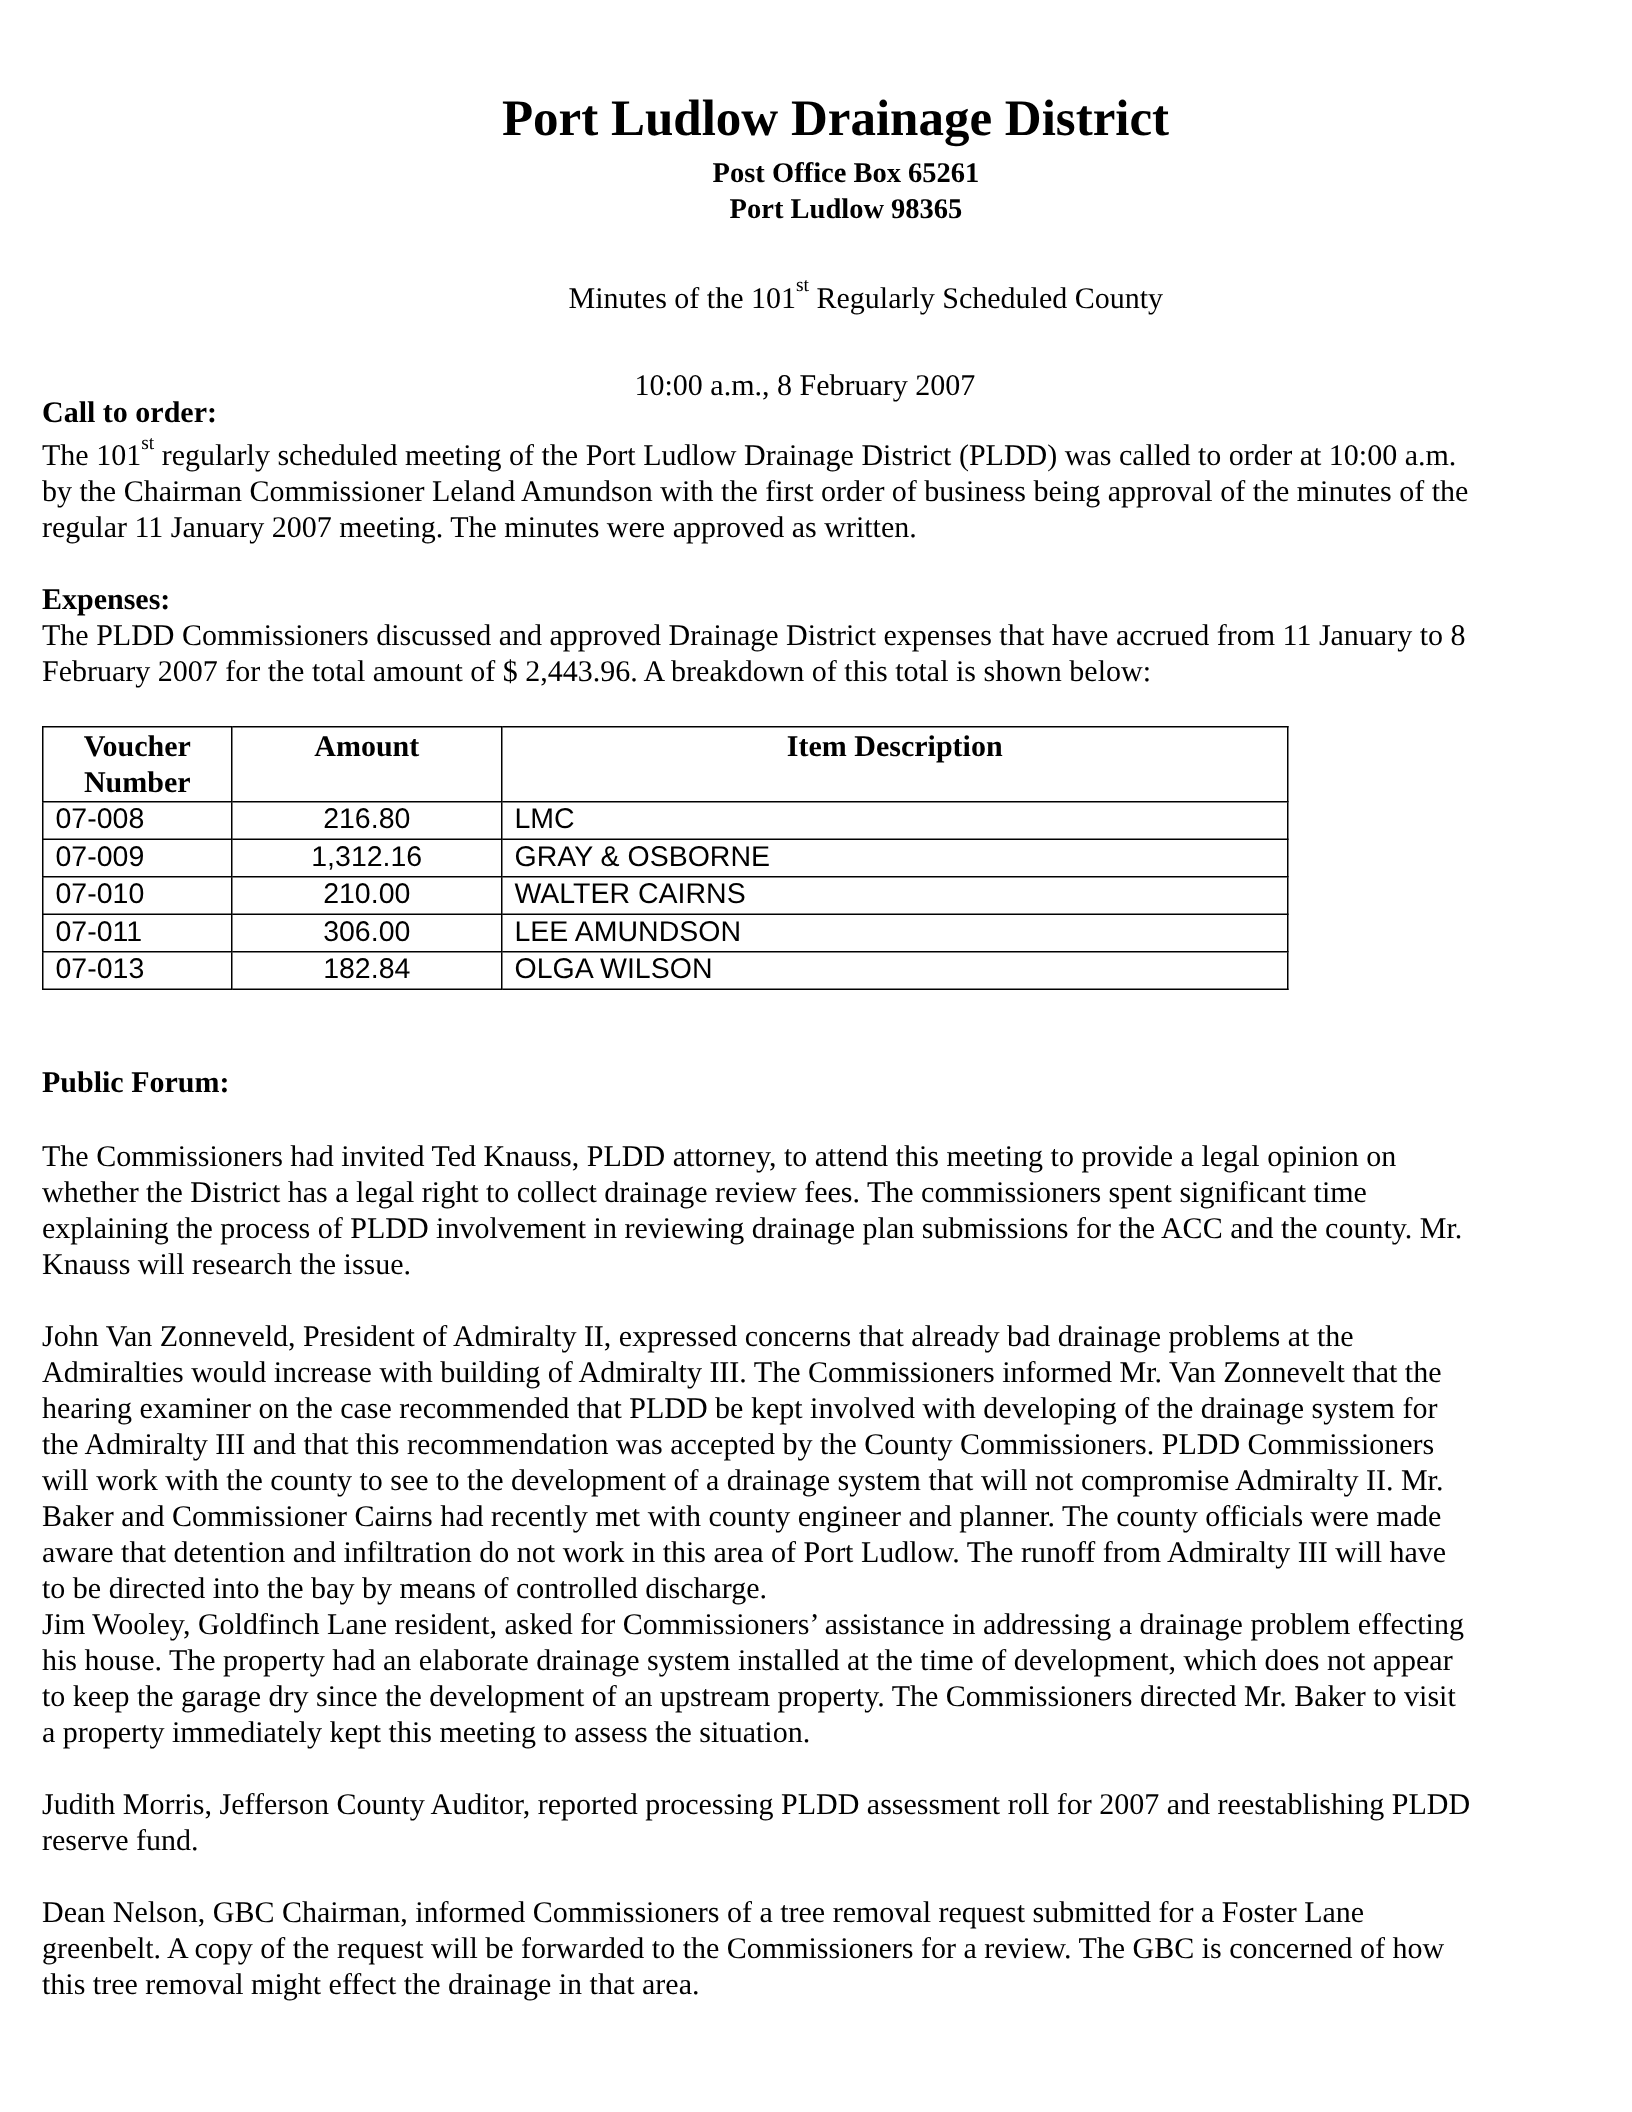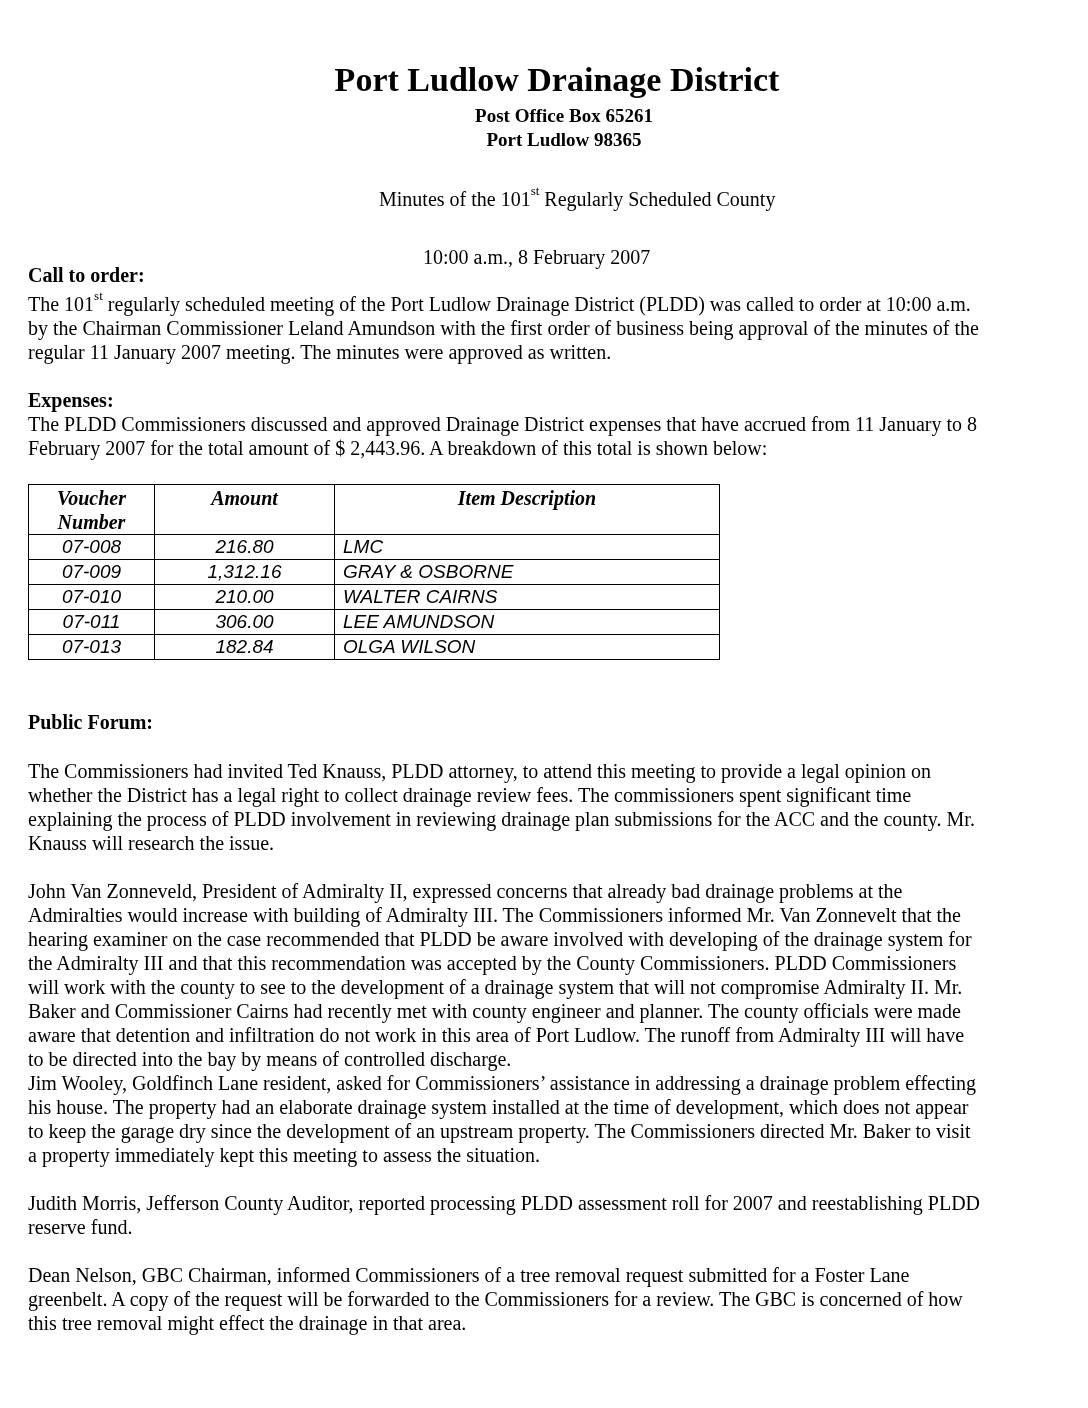--- a/index.html
+++ b/index.html
@@ -10,28 +10,28 @@
            font-weight: bold; font-size: 34px; line-height: 40px; }
   .addr { position: absolute; left: 0; width: 1088px; text-align: center; font-weight: bold;
           font-size: 19px; line-height: 24px; margin-left: 20px; }
   .addr1 { top: 100px; }
   .addr2 { top: 124px; }
   .minutes1 { position: absolute; left: 379px; top: 182px; font-size: 20px; line-height: 26px; white-space: nowrap; }
   .minutes2 { position: absolute; left: 423px; top: 209px; font-size: 20px; line-height: 26px; white-space: nowrap; margin-top: 31px; }
   sup { font-size: 13px; line-height: 0; position: relative; top: -3px; vertical-align: super; }
   .heading { position: absolute; left: 28px; font-weight: bold; font-size: 20px; line-height: 24px; white-space: nowrap; }
   .line { position: absolute; left: 28px; font-size: 20px; line-height: 24px; white-space: nowrap; }
-  table.exp { position: absolute; left: 28px; top: 480px; width: 692px; border-collapse: collapse;
-              font-family: "Liberation Sans", "DejaVu Sans", sans-serif; font-size: 19px; font-style: italic; }
+  table.exp { position: absolute; left: 28px; top: 480px; width: 831px; border-collapse: collapse;
+              font-family: "Liberation Sans", "DejaVu Sans", sans-serif; font-size: 19px; }
   table.exp th, table.exp td { border: 1.5px solid #000; padding: 0 8px; line-height: 24px; height: 24px; }
   table.exp th { font-family: "Liberation Serif", "DejaVu Serif", serif; font-weight: bold; font-size: 20px;
                  text-align: center; vertical-align: top; height: 48px; padding-top: 1px; }
   col.c1 { width: 126px; } col.c2 { width: 180px; }
   td.amt { text-align: center; margin-left: 18px; }
-  td.voucher { text-align: center; }
+  td.voucher { text-align: left; }
 </style>
 </head>
 <body>
 
 <div class="page">
 
   <div class="title">Port Ludlow Drainage District</div>
   <div class="addr addr1">Post Office Box 65261</div>
   <div class="addr addr2">Port Ludlow 98365</div>
 
@@ -91,21 +91,21 @@
 
   <div class="heading" style="top:706px">Public Forum:</div>
 
   <div class="line" style="top:755px">The Commissioners had invited Ted Knauss, PLDD attorney, to attend this meeting to provide a legal opinion on</div>
   <div class="line" style="top:779px">whether the District has a legal right to collect drainage review fees.  The commissioners spent significant time</div>
   <div class="line" style="top:803px">explaining the process of PLDD involvement in reviewing drainage plan submissions for the ACC and the county.  Mr.</div>
   <div class="line" style="top:827px">Knauss will research the issue.</div>
 
   <div class="line" style="top:875px">John Van Zonneveld, President of Admiralty II, expressed concerns that already bad drainage problems at the</div>
   <div class="line" style="top:899px">Admiralties would increase with building of Admiralty III.  The Commissioners informed Mr. Van Zonnevelt that the</div>
-  <div class="line" style="top:923px">hearing examiner on the case recommended that PLDD be aware involved with developing of the drainage system for</div>
+  <div class="line" style="top:923px">hearing examiner on the case recommended that PLDD be kept involved with developing of the drainage system for</div>
   <div class="line" style="top:947px">the Admiralty III and that this recommendation was accepted by the County Commissioners.  PLDD Commissioners</div>
   <div class="line" style="top:971px">will work with the county to see to the development of a drainage system that will not compromise Admiralty II.  Mr.</div>
   <div class="line" style="top:995px">Baker and Commissioner Cairns had recently met with county engineer and planner.  The county officials were made</div>
   <div class="line" style="top:1019px">aware that detention and infiltration do not work in this area of Port Ludlow.  The runoff from Admiralty III will have</div>
   <div class="line" style="top:1043px">to be directed into the bay by means of controlled discharge.</div>
   <div class="line" style="top:1091px">his house.  The property had an elaborate drainage system installed at the time of development, which does not appear</div>
   <div class="line" style="top:1067px">Jim Wooley, Goldfinch Lane resident, asked for Commissioners’ assistance in addressing a drainage problem effecting</div>
   <div class="line" style="top:1115px">to keep the garage dry since the development of an upstream property.  The Commissioners directed Mr. Baker to visit</div>
   <div class="line" style="top:1139px">a property immediately kept this meeting to assess the situation.</div>
 

